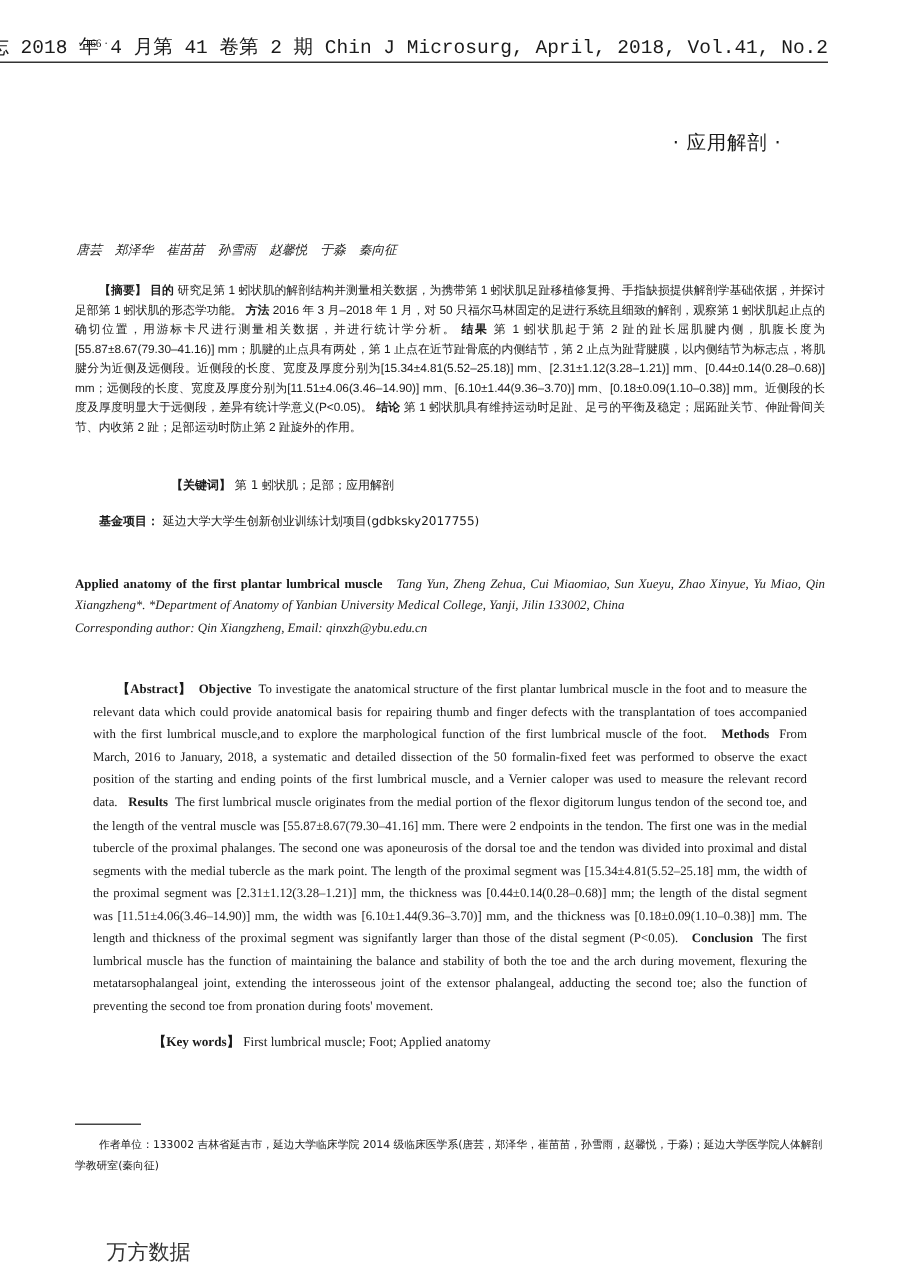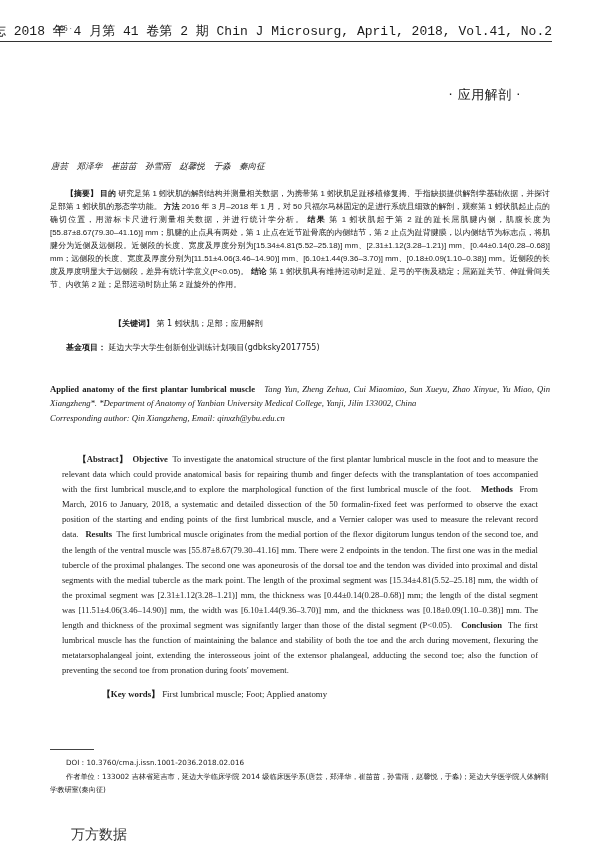--- a/index.html
+++ b/index.html
@@ -94,19 +94,18 @@
 
   <div class="en-keywords">
     <span class="bold">【Key words】</span>
     <span>First lumbrical muscle;  Foot;  Applied anatomy</span>
   </div>
 
 
   <div class="footnote-rule"></div>
 
   <div class="footnotes">
-    <p class="fn-indent">DOI：10.3760/cma.j.issn.1001-2036.2018.02.016</p>
     <p class="fn-indent">作者单位：133002  吉林省延吉市，延边大学临床学院 2014 级临床医学系(唐芸，郑泽华，崔苗苗，孙雪雨，赵馨悦，于淼)；延边大学医学院人体解剖学教研室(秦向征)</p>
   </div>
 
   <div class="watermark">万方数据</div>
 
 </div>
 
 </body></html>

